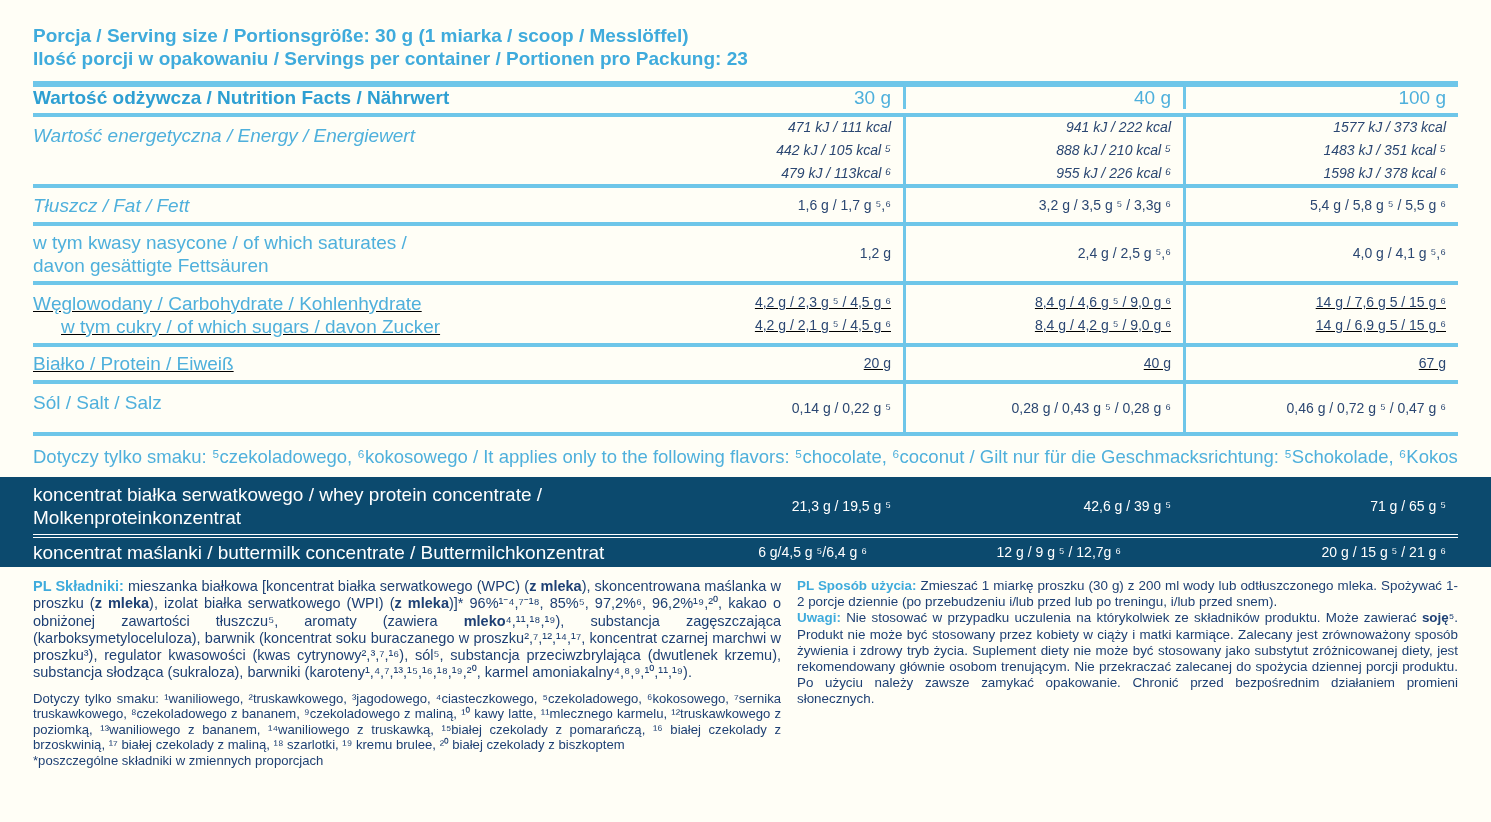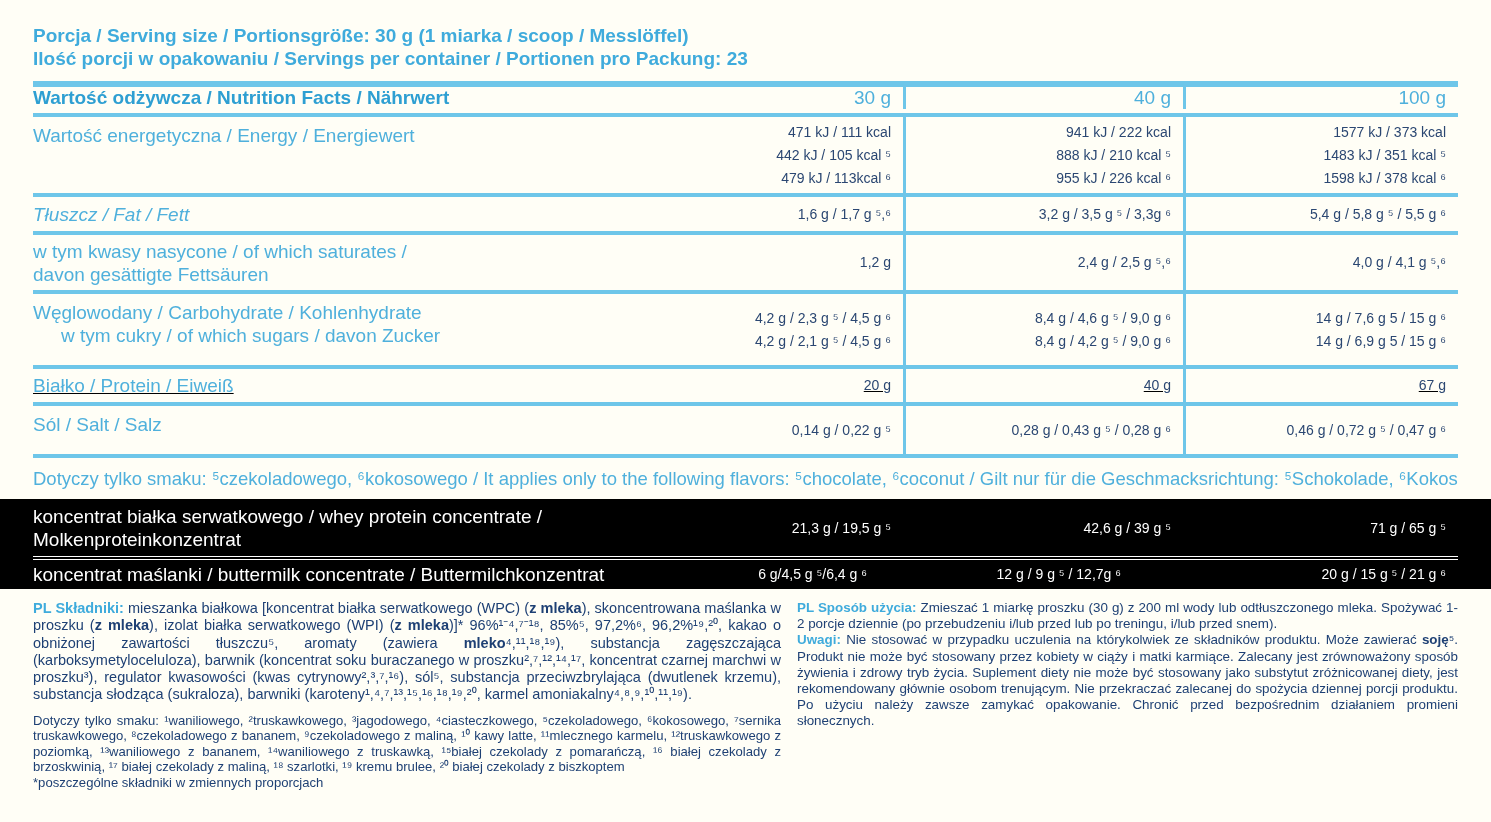--- a/index.html
+++ b/index.html
@@ -23,38 +23,38 @@
         display:flex;flex-direction:column;justify-content:center;align-items:flex-end;
         padding-right:12px;}
   .colv.last{width:auto;flex:1;}
   .lbl{font-size:19px;color:#4FB0DC;line-height:23px;}
   .val{font-size:14px;color:#2B4772;line-height:23px;white-space:nowrap;}
   .title{font-size:19px;font-weight:700;color:#2E9FD2;}
   .colhead{font-size:19px;color:#4FB0DC;white-space:nowrap;}
 
   .row-header{height:30px;align-items:flex-start;}
   .row-header .col1{align-items:center;padding-right:12px;}
-  .row-energy{height:80px;}
+  .row-energy{height:71px;font-style:italic;}
   .row-energy .lblbox{padding-top:7px;}
   .row-fat{height:38px;}
   .row-fat .lblbox{display:flex;align-items:center;font-style:italic;}
   .row-sat{height:59px;}
   .row-sat .lblbox{display:flex;flex-direction:column;justify-content:center;}
-  .row-carb{height:75px;}
+  .row-carb{height:62px;text-decoration:underline;}
   .row-carb .lblbox{padding-top:7px;}
   .row-carb .indent{margin-left:28px;}
   .row-prot{height:37px;text-decoration:underline;}
   .row-prot .lblbox{display:flex;align-items:center;}
   .row-salt{height:52px;}
   .row-salt .lblbox{padding-top:7px;}
 
   .flavors{margin-top:10px;font-size:18.5px;color:#4FB0DC;line-height:22px;}
 
   
-  .dark{margin-top:9px;background:#000000;padding:0 33px;}
+  .dark{margin-top:9px;background:#0c4a6e;padding:0 33px;}
   .d-row{display:flex;color:#FFFFFF;}
   .dark .colv{border-left:none;}
   .dark .lbl{color:#FFFFFF;}
   .dark .val{color:#FFFFFF;}
   .d-row1{padding:6px 0 5px;}
   .d-sep{border-top:4px double #FFFFFF;}
   .d-row2,.d-row3{height:29px;}
   .d-row2 .lblbox,.d-row3 .lblbox{display:flex;align-items:center;}
   .pad-mid{padding-right:62px;}
 

